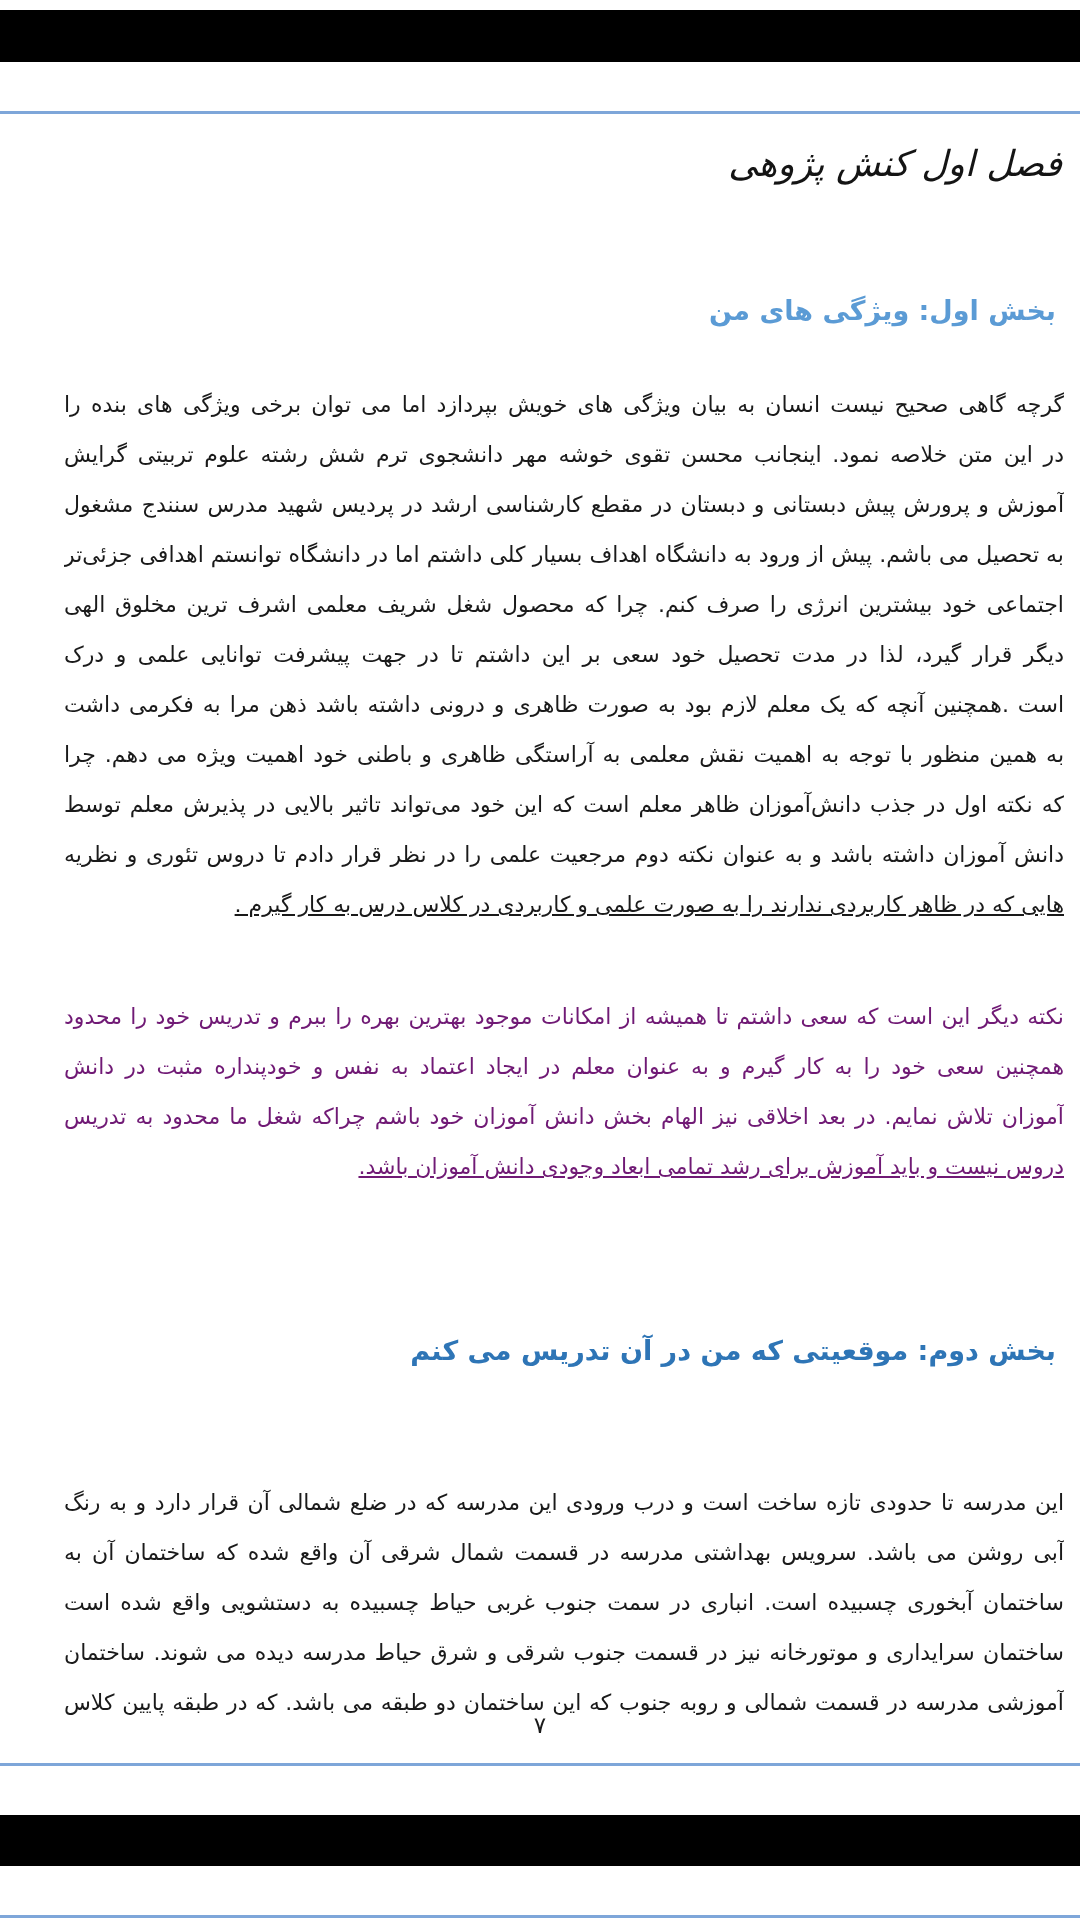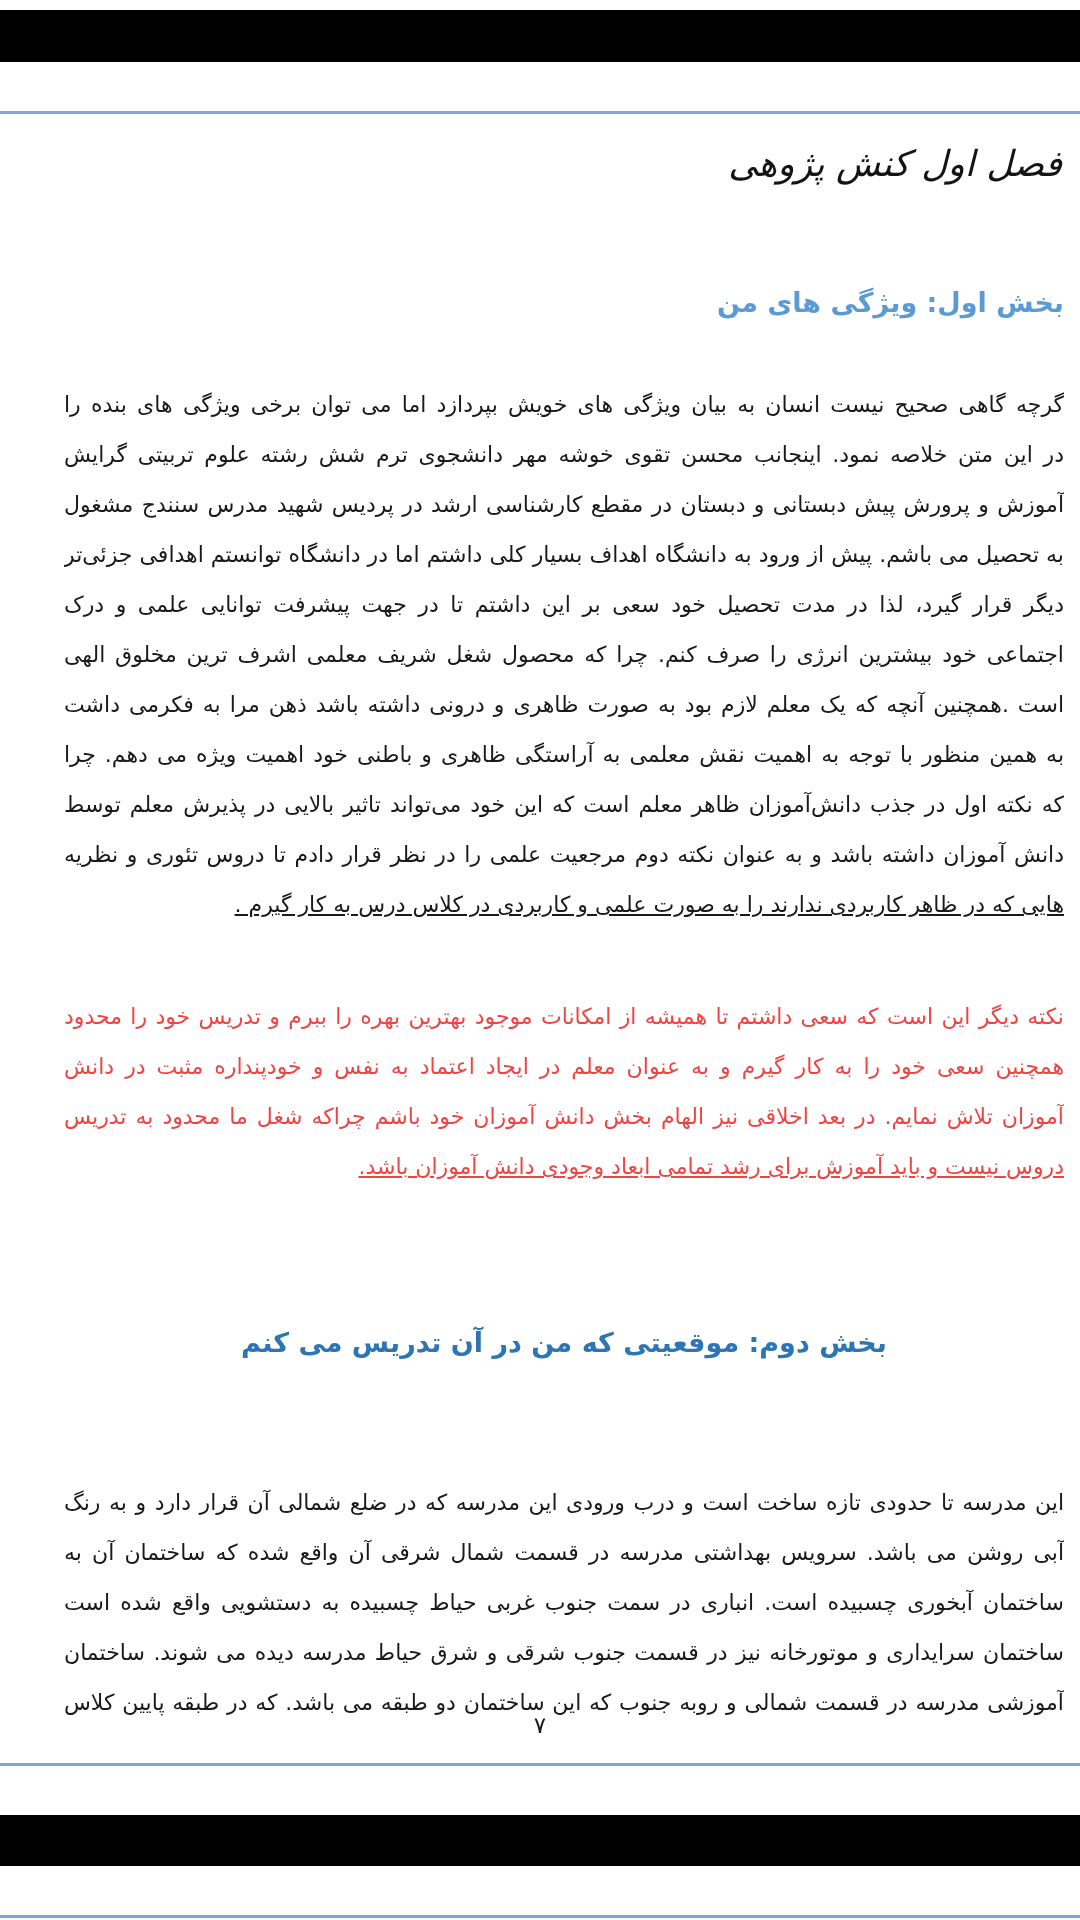--- a/index.html
+++ b/index.html
@@ -43,21 +43,21 @@
     font-style: italic;
     font-size: 36px;
     line-height: 72px;
     color: #141414;
     white-space: nowrap;
   }
   .heading {
     position: absolute;
     right: 16px;
     left: 64px;
-    margin: 0;
+    margin: 8px;
     text-align: right;
     font-family: "DejaVu Sans", sans-serif;
     font-weight: bold;
     font-size: 27px;
     line-height: 38px;
     white-space: nowrap;
   }
   .heading-1 { top: 284px; }
   .heading-2 { top: 1324px; }
   .para {
@@ -105,37 +105,37 @@
 
   <div class="calligraphy">فصل اول کنش پژوهی</div>
 
   <h2 class="heading heading-1" style="color: rgb(91, 155, 213);">بخش اول: ویژگی های من</h2>
 
   <div class="para para-1" style="color: rgb(26, 26, 26);">
       <div class="tline">گرچه گاهی صحیح نیست انسان به بیان ویژگی های خویش بپردازد اما می توان برخی ویژگی های بنده را</div>
       <div class="tline">در این متن خلاصه نمود. اینجانب محسن تقوی خوشه مهر دانشجوی ترم شش رشته علوم تربیتی گرایش</div>
       <div class="tline">آموزش و پرورش پیش دبستانی و دبستان در مقطع کارشناسی ارشد در پردیس شهید مدرس سنندج مشغول</div>
       <div class="tline">به تحصیل می باشم. پیش از ورود به دانشگاه اهداف بسیار کلی داشتم اما در دانشگاه توانستم اهدافی جزئی‌تر</div>
+      <div class="tline">اجتماعی خود بیشترین انرژی را صرف کنم. چرا که محصول شغل شریف معلمی اشرف ترین مخلوق الهی</div>
       <div class="tline">دیگر قرار گیرد، لذا در مدت تحصیل خود سعی بر این داشتم تا در جهت پیشرفت توانایی علمی و درک</div>
-      <div class="tline">اجتماعی خود بیشترین انرژی را صرف کنم. چرا که محصول شغل شریف معلمی اشرف ترین مخلوق الهی</div>
       <div class="tline">است  .همچنین آنچه که یک معلم لازم بود به صورت ظاهری و درونی داشته باشد ذهن مرا به فکرمی داشت</div>
       <div class="tline">به  همین منظور با توجه به اهمیت نقش معلمی به آراستگی ظاهری و باطنی خود اهمیت ویژه می دهم. چرا</div>
       <div class="tline">که نکته اول در جذب دانش‌آموزان ظاهر معلم است که این خود می‌تواند تاثیر بالایی در پذیرش معلم توسط</div>
       <div class="tline">دانش آموزان داشته باشد و به عنوان نکته دوم مرجعیت علمی را در نظر قرار دادم تا دروس تئوری و نظریه</div>
       <div class="tline tline-end">هایی که در ظاهر کاربردی ندارند را به صورت علمی و کاربردی در کلاس درس به کار  گیرم .</div>
     </div>
 
-  <div class="para para-2" style="color: #ef4444;">
+  <div class="para para-2" style="color: #701a75;">
       <div class="tline">نکته دیگر این است که سعی داشتم تا همیشه از امکانات موجود بهترین بهره را ببرم و تدریس خود را محدود</div>
       <div class="tline">همچنین سعی خود را به کار گیرم و به عنوان معلم در ایجاد اعتماد به نفس و خودپنداره مثبت در دانش</div>
       <div class="tline">آموزان تلاش نمایم. در بعد اخلاقی نیز الهام بخش دانش آموزان خود باشم چراکه شغل ما محدود به تدریس</div>
       <div class="tline tline-end">دروس نیست و باید آموزش برای  رشد تمامی ابعاد وجودی دانش آموزان باشد.</div>
     </div>
 
-  <h2 class="heading heading-2" style="color: rgb(46, 117, 182); text-align: center;">بخش دوم: موقعیتی که من در آن تدریس می کنم</h2>
+  <h2 class="heading heading-2" style="color: rgb(46, 117, 182);">بخش دوم: موقعیتی که من در آن تدریس می کنم</h2>
 
   <div class="para para-3" style="color: rgb(26, 26, 26);">
       <div class="tline">این مدرسه تا حدودی تازه ساخت است و درب ورودی این مدرسه که در ضلع شمالی آن قرار دارد و به رنگ</div>
       <div class="tline">آبی روشن می باشد. سرویس بهداشتی مدرسه در قسمت شمال شرقی آن واقع شده که ساختمان آن به</div>
       <div class="tline">ساختمان آبخوری چسبیده است. انباری در سمت جنوب غربی حیاط چسبیده به دستشویی واقع شده است</div>
       <div class="tline">ساختمان سرایداری و موتورخانه نیز در قسمت جنوب شرقی و شرق حیاط مدرسه دیده می شوند. ساختمان</div>
       <div class="tline">آموزشی مدرسه در قسمت شمالی و روبه جنوب که این ساختمان دو طبقه می باشد. که در طبقه پایین کلاس</div>
     </div>
 
   <div class="page-number">۷</div>

